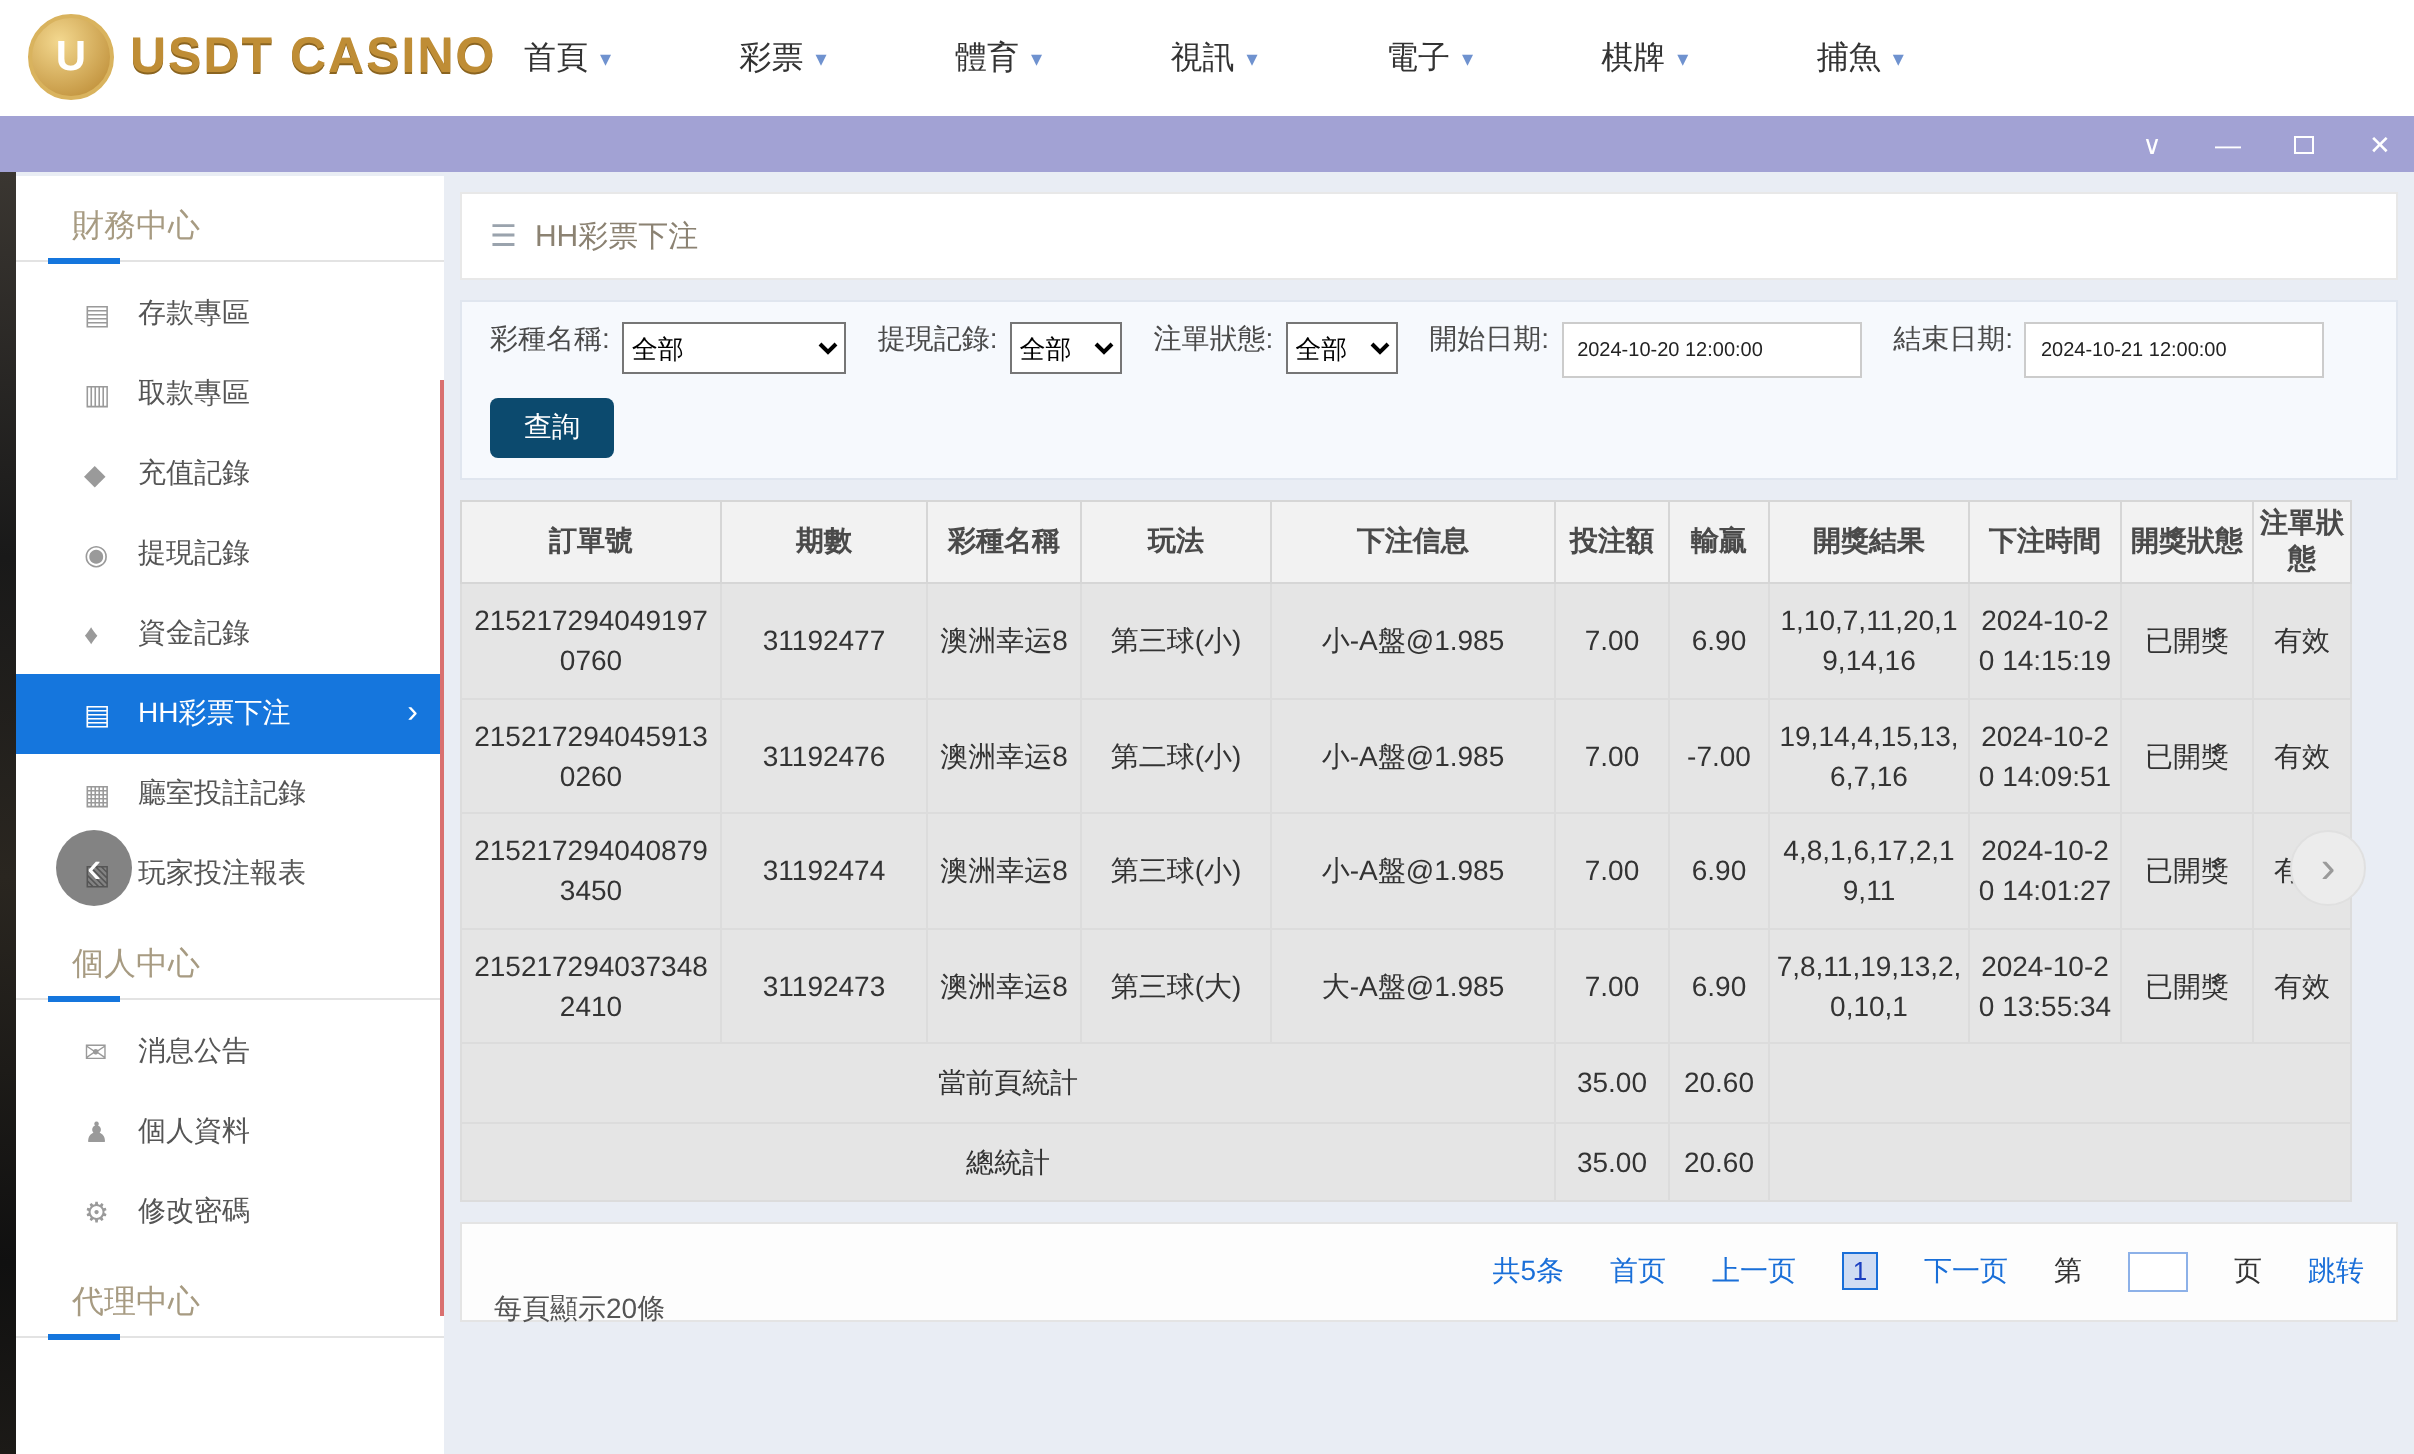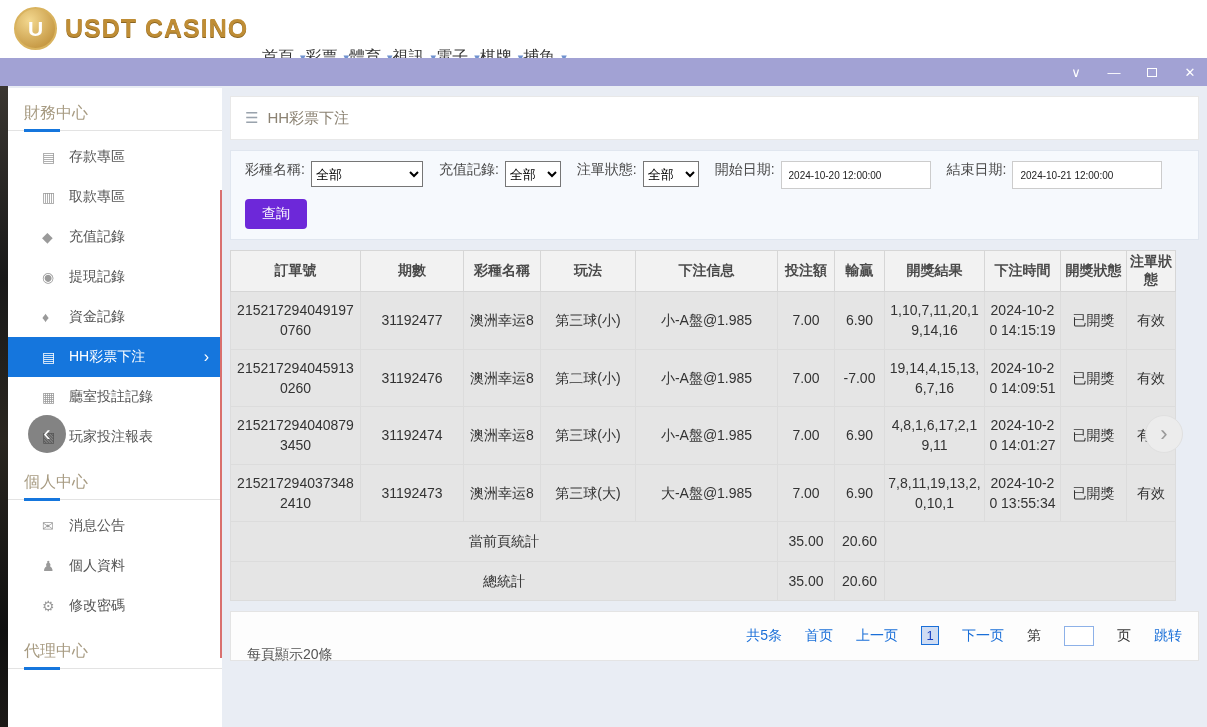--- a/index.html
+++ b/index.html
@@ -12,21 +12,21 @@
   
   .topnav { position:absolute; left:0; top:0; width:1207px; height:58px; background:#fff; z-index:5; }
   .logo { position:absolute; left:14px; top:7px; display:flex; align-items:center; gap:8px; cursor:pointer; }
   .logo-badge { width:43px; height:43px; border-radius:50%;
     background:radial-gradient(circle at 35% 30%, #f3d88f, #b8852d);
     border:2px solid #d9b35e; color:#fff; font-weight:bold; font-size:21px;
     display:flex; align-items:center; justify-content:center; }
   .logo-text { font-size:25px; font-weight:bold; color:#bf8d35; letter-spacing:1px;
     text-shadow:0 1px 0 #8a6420; }
   .nav-items { position:absolute; left:262px; top:0; width:690px; height:58px;
-    display:flex; justify-content:flex-start; align-items:center;margin-top:28px; }
+    display:flex; justify-content:space-between; align-items:center; }
   .nav-item { display:flex; align-items:center; gap:6px; font-size:16px; color:#333; cursor:pointer; }
   .nav-caret { color:#6f92cf; font-size:11px; }
 
   
   .titlebar { position:absolute; left:0; top:58px; width:1207px; height:28px; background:#a2a2d4; z-index:5; }
   .win-controls { position:absolute; right:10px; top:0; height:28px; display:flex; align-items:center; gap:24px; color:#fff; }
   .win-btn { min-width:14px; text-align:center; font-size:13px; line-height:1; cursor:pointer; }
   .maximize-box { display:inline-block; width:10px; height:9px; border:1.5px solid #fff; }
 
   
@@ -37,21 +37,21 @@
   
   .sidebar { position:absolute; left:8px; top:88px; width:214px; height:639px; background:#fff; z-index:6; }
   .sidebar-header { height:50px; padding:7px 0 0 14px; color:#fff; position:relative; overflow:hidden;
     background:linear-gradient(100deg,#3aa6ea 0%,#1576dd 70%,#0d5cbe 100%); }
   .sidebar-title { font-size:17px; font-weight:bold; letter-spacing:2px; }
   .sidebar-sub { font-size:8px; letter-spacing:1.5px; opacity:.85; margin-top:1px; }
   .deco1 { position:absolute; right:12px; top:5px; width:34px; height:34px; border-radius:50%;
     border:5px solid rgba(255,255,255,.35); }
   .deco2 { position:absolute; right:44px; top:26px; width:12px; height:12px; border-radius:50%;
     background:rgba(255,255,255,.35); }
-  .section-header { padding:15px 0 6px 16px; font-size:16px; color:#a79b82; }
+  .section-header { padding:15px 0 6px 28px; font-size:16px; color:#a79b82; }
   .section-line { height:1px; background:#e3e3e3; margin-bottom:6px; position:relative; }
   .section-line::before { content:""; position:absolute; left:16px; top:-1px; width:36px; height:3px; background:#1576dd; }
   .menu-item { height:40px; display:flex; align-items:center; padding-left:34px;
     font-size:14px; color:#555; position:relative; cursor:pointer; }
   .menu-icon { width:27px; color:#9a9a9a; font-size:14px; }
   .menu-item.active { background:#1576dd; color:#fff; }
   .menu-item.active .menu-icon { color:#fff; }
   .menu-arrow { position:absolute; right:13px; color:#fff; font-size:16px; }
   .side-redline { position:absolute; right:0; top:102px; width:2px; height:468px; background:#d9706f; }
 
@@ -63,21 +63,21 @@
   .breadcrumb-title { font-size:15px; color:#8b8272; }
 
   .filter-panel { margin-top:10px; background:#f6f9fd; border:1px solid #e0e6ef; padding:10px 14px; }
   .filter-row { display:flex; align-items:flex-start; gap:6px; height:28px; }
   .f-label { font-size:14px; color:#4a4a4a; margin-left:10px; white-space:nowrap; }
   .f-label:first-child { margin-left:0; }
   .f-select { height:26px; font-size:13px; width:56px; background:#fff; }
   .f-select.wide { width:112px; }
   .f-date { height:28px; width:150px; border:1px solid #ccc; font-size:10px; padding:0 7px;
     color:#222; background:#fff; font-family:"Liberation Sans", sans-serif; }
-  .search-btn { margin-top:10px; height:30px; background:#6d28d9; color:#fff; border:none;
+  .search-btn { margin-top:10px; height:30px; background:#0c4a6e; color:#fff; border:none;
     border-radius:4px; font-size:14px; padding:0 17px; cursor:pointer; font-family:"Liberation Sans", sans-serif; }
 
   .table-wrap { margin-top:10px; }
   table.data { border-collapse:collapse; width:945px; background:#e5e5e5; table-layout:fixed; }
   table.data th { background:#f2f2f2; font-size:14px; font-weight:bold; color:#4a4a4a;
     border:1px solid #d6d6d6; height:40px; padding:2px; }
   table.data td { border:1px solid #dcdcdc; font-size:14px; color:#333; text-align:center;
     padding:8px 3px; line-height:1.45; word-break:break-all; }
   table.data tr.summary td { padding:9px 3px; }
 
@@ -215,21 +215,21 @@
     <span class="hamburger">☰</span>
     <span class="breadcrumb-title">HH彩票下注</span>
   </div>
 
   <div class="filter-panel">
     <div class="filter-row">
       <span class="f-label">彩種名稱:</span>
       <select class="f-select wide">
         <option>全部</option>
       </select>
-      <span class="f-label">充值記錄:</span>
+      <span class="f-label">提現記錄:</span>
       <select class="f-select">
         <option>全部</option>
       </select>
       <span class="f-label">注單狀態:</span>
       <select class="f-select">
         <option>全部</option>
       </select>
       <span class="f-label">開始日期:</span>
       <input class="f-date" value="2024-10-20 12:00:00" style="">
       <span class="f-label">結束日期:</span>

